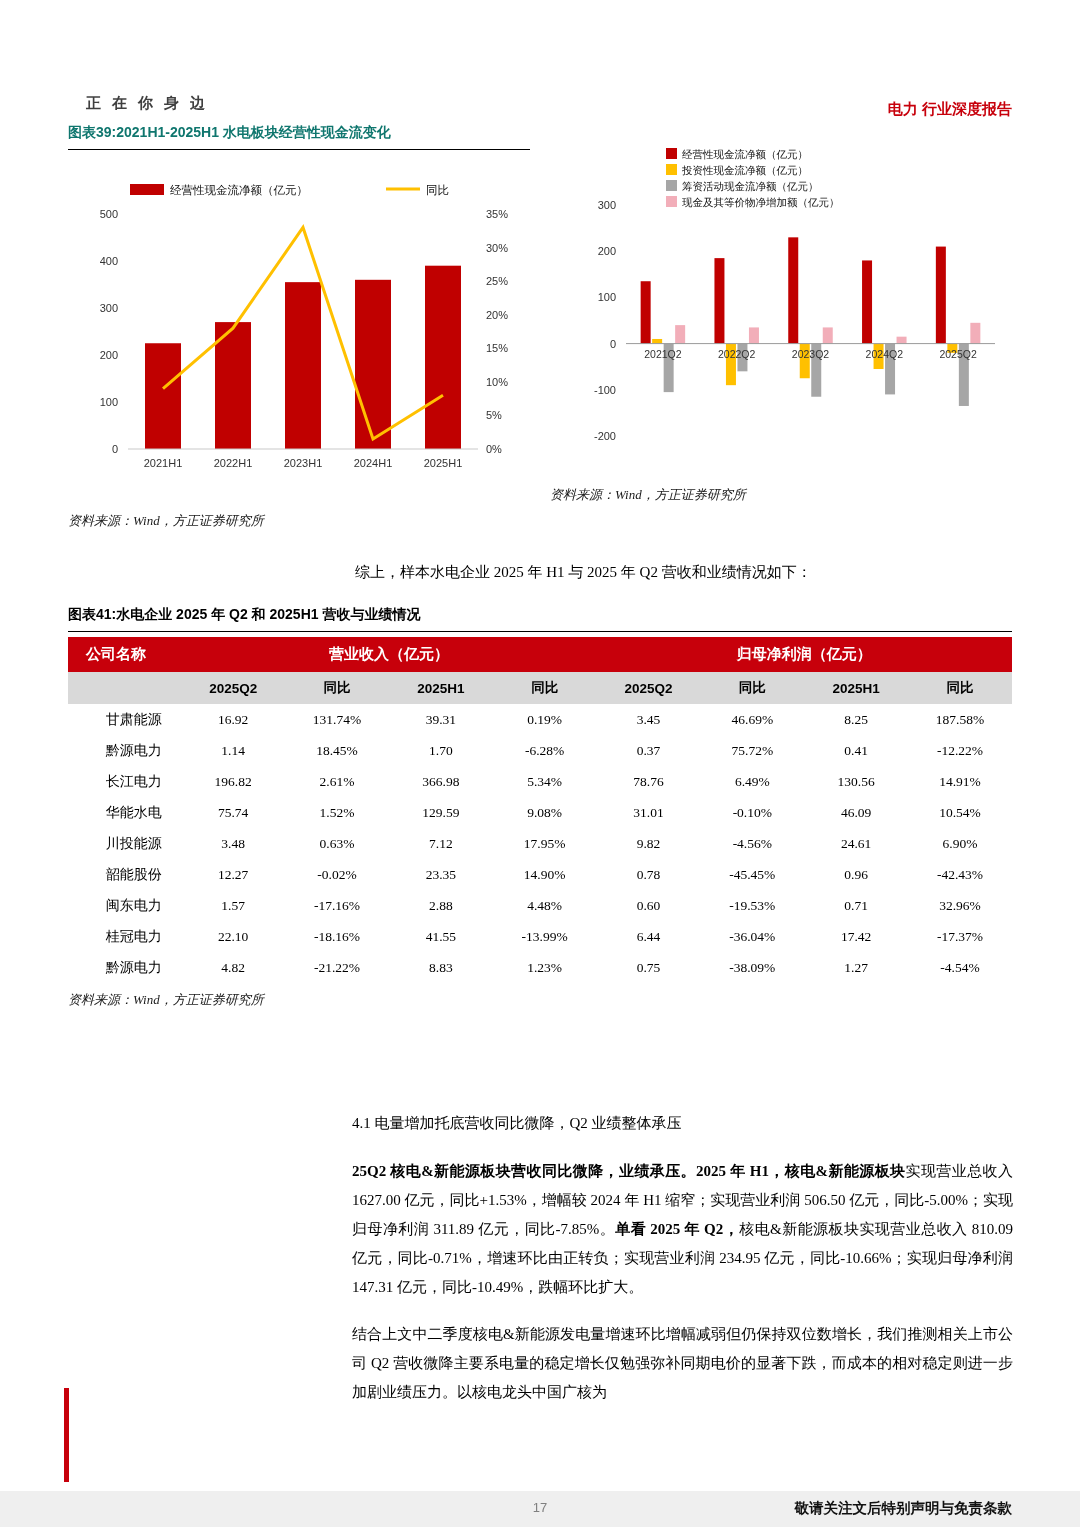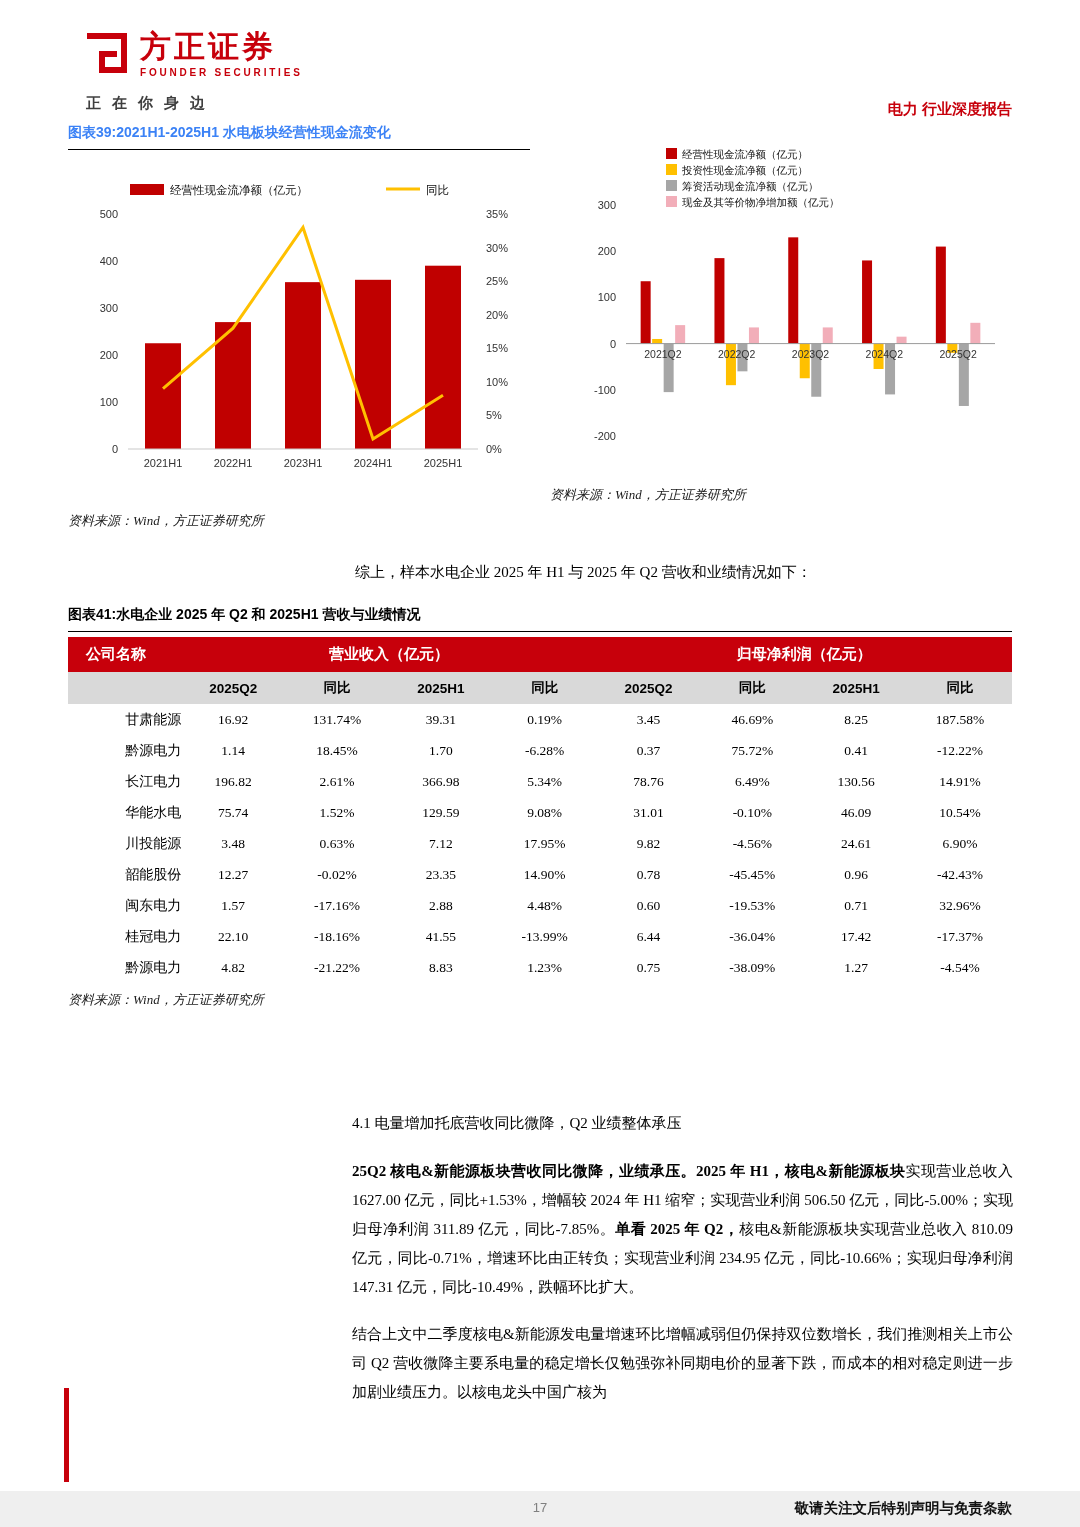--- a/index.html
+++ b/index.html
@@ -10,65 +10,56 @@
   
   .logo-row { position:absolute; top:30px; left:84px; display:flex; align-items:flex-start; gap:10px; }
   .brand-cn { font-family:"Liberation Serif",serif; font-size:31px; font-weight:bold; color:#C7000B; letter-spacing:3px; line-height:1.1; }
   .brand-en { font-size:10px; font-weight:bold; color:#C7000B; letter-spacing:2.8px; margin-top:3px; }
   .tagline { position:absolute; top:94px; left:86px; font-size:15px; font-weight:bold; color:#3f3f3f; letter-spacing:11px; }
   .report-tag { position:absolute; top:88px; right:68px; font-size:15px; font-weight:bold; color:#C7000B;margin-top:12px; }
 
   
   .figures { position:absolute; top:124px; left:68px; width:944px; display:flex; justify-content:space-between; }
   .figure { width:462px; }
-  .figure-title { font-size:14px; font-weight:bold; color:#3b82f6; padding-bottom:7px; border-bottom:1.5px solid #000; }
+  .figure-title { font-size:14px; font-weight:bold; color:#0f766e; padding-bottom:7px; border-bottom:1.5px solid #000; }
   .figure svg { display:block; margin-top:4px; }
   .figure-source, .table-source { font-family:"Liberation Serif",serif; font-style:italic; font-size:13px; color:#1a1a1a; margin-top:8px; }
 
   
   .intro { position:absolute; top:563px; left:355px; width:660px; font-family:"Liberation Serif",serif; font-size:15px; color:#000; }
 
   
   .table-block { position:absolute; top:606px; left:68px; width:944px; }
   .table-title { font-size:14px; font-weight:bold; padding-bottom:7px; border-bottom:1.5px solid #000; }
   .wtable { width:100%; border-collapse:collapse; margin-top:5px; font-family:"Liberation Serif",serif; }
   .wtable th, .wtable td { height:31px; text-align:center; font-size:13.5px; vertical-align:middle; padding:0; }
   .group-row th { background:#C7000B; color:#fff; font-family:"Liberation Sans",sans-serif; font-weight:bold; font-size:15px; height:35px; }
   .group-row th:first-child { text-align:left; padding-left:18px; }
   .sub-row th { background:#D9D9D9; color:#000; font-family:"Liberation Sans",sans-serif; font-weight:bold; font-size:13.5px; height:32px; }
-  .wtable td:first-child { text-align:right; padding-left:18px; font-size:14px; }
+  .wtable td:first-child { text-align:center; padding-left:18px; font-size:14px; }
 
   
   .content { position:absolute; top:1086px; left:352px; width:661px; }
   .section-heading { font-size:16.5px; font-weight:bold; color:#000; font-family:"Liberation Sans",sans-serif; }
   .section-subheading { font-size:15px; font-weight:normal; color:#000; font-family:"Liberation Serif",serif; margin-top:28px; }
   .body-para { font-family:"Liberation Serif",serif; font-size:15px; line-height:29px; text-align:justify; margin-top:24px; color:#000; }
   .body-para + .body-para { margin-top:18px; }
   .seg-bold { font-weight:bold; }
 
   
   .left-accent { position:absolute; left:64px; top:1388px; width:5px; height:94px; background:#C7000B; }
   .footer { position:absolute; left:0; top:1491px; width:1080px; height:36px; background:#EFEFEF; }
   .page-num { position:absolute; left:0; right:0; top:9px; text-align:center; font-size:13px; color:#808080; }
   .disclaimer { position:absolute; right:68px; top:8px; font-size:14.5px; font-weight:bold; color:#111; }
 </style>
 </head>
 <body>
 
 <div class="page">
 
-  <div class="logo-row">
-    <svg width="46" height="46" viewBox="0 0 46 46">
-      <path d="M6 6 H40 V40 H18 V24 H30" fill="none" stroke="#C7000B" stroke-width="6" stroke-linecap="square"></path>
-    </svg>
-    <div>
-      <div class="brand-cn">方正证券</div>
-      <div class="brand-en">FOUNDER SECURITIES</div>
-    </div>
-  </div>
   <div class="tagline">正在你身边</div>
   <div class="report-tag">电力 行业深度报告</div>
 
   <div class="figures">
     <div class="figure">
       <div class="figure-title">图表39:2021H1-2025H1 水电板块经营性现金流变化</div>
       <svg id="chart39" width="462" height="350" viewBox="0 0 462 350">
           <text x="50" y="299" text-anchor="end" font-size="11" fill="#333" font-family="&quot;Liberation Sans&quot;, sans-serif">0</text>
           <text x="50" y="252" text-anchor="end" font-size="11" fill="#333" font-family="&quot;Liberation Sans&quot;, sans-serif">100</text>
           <text x="50" y="205" text-anchor="end" font-size="11" fill="#333" font-family="&quot;Liberation Sans&quot;, sans-serif">200</text>

